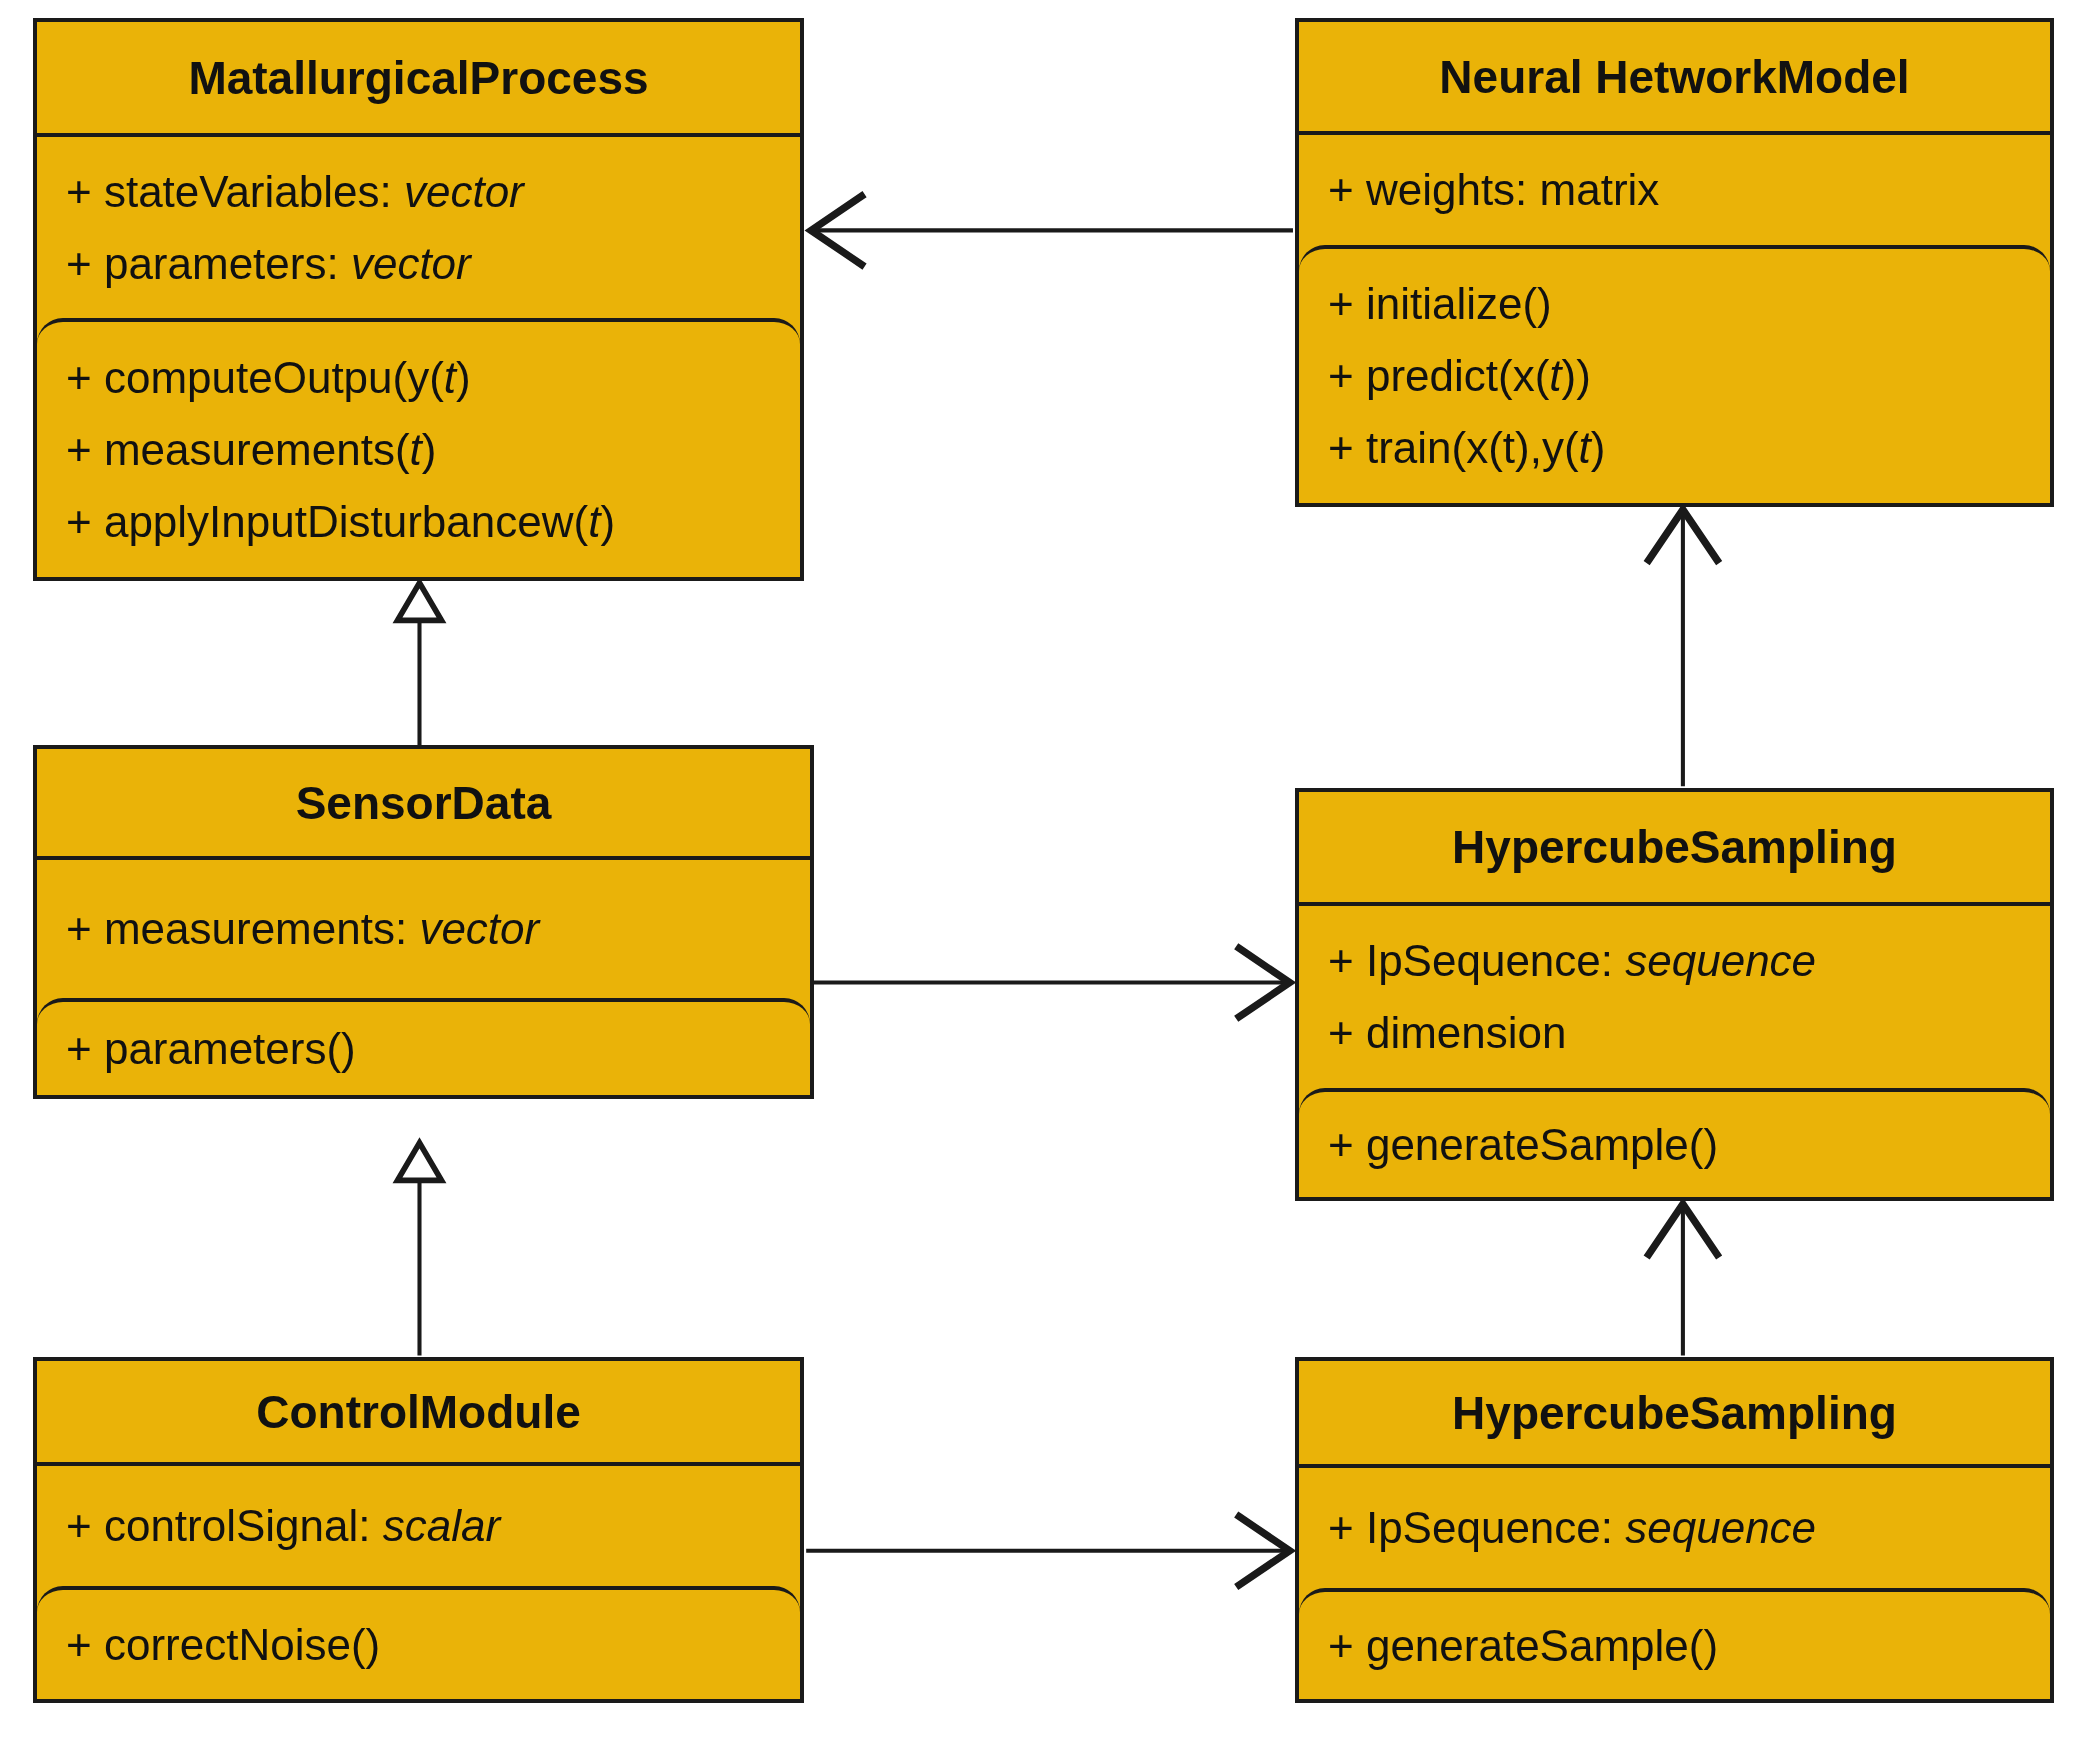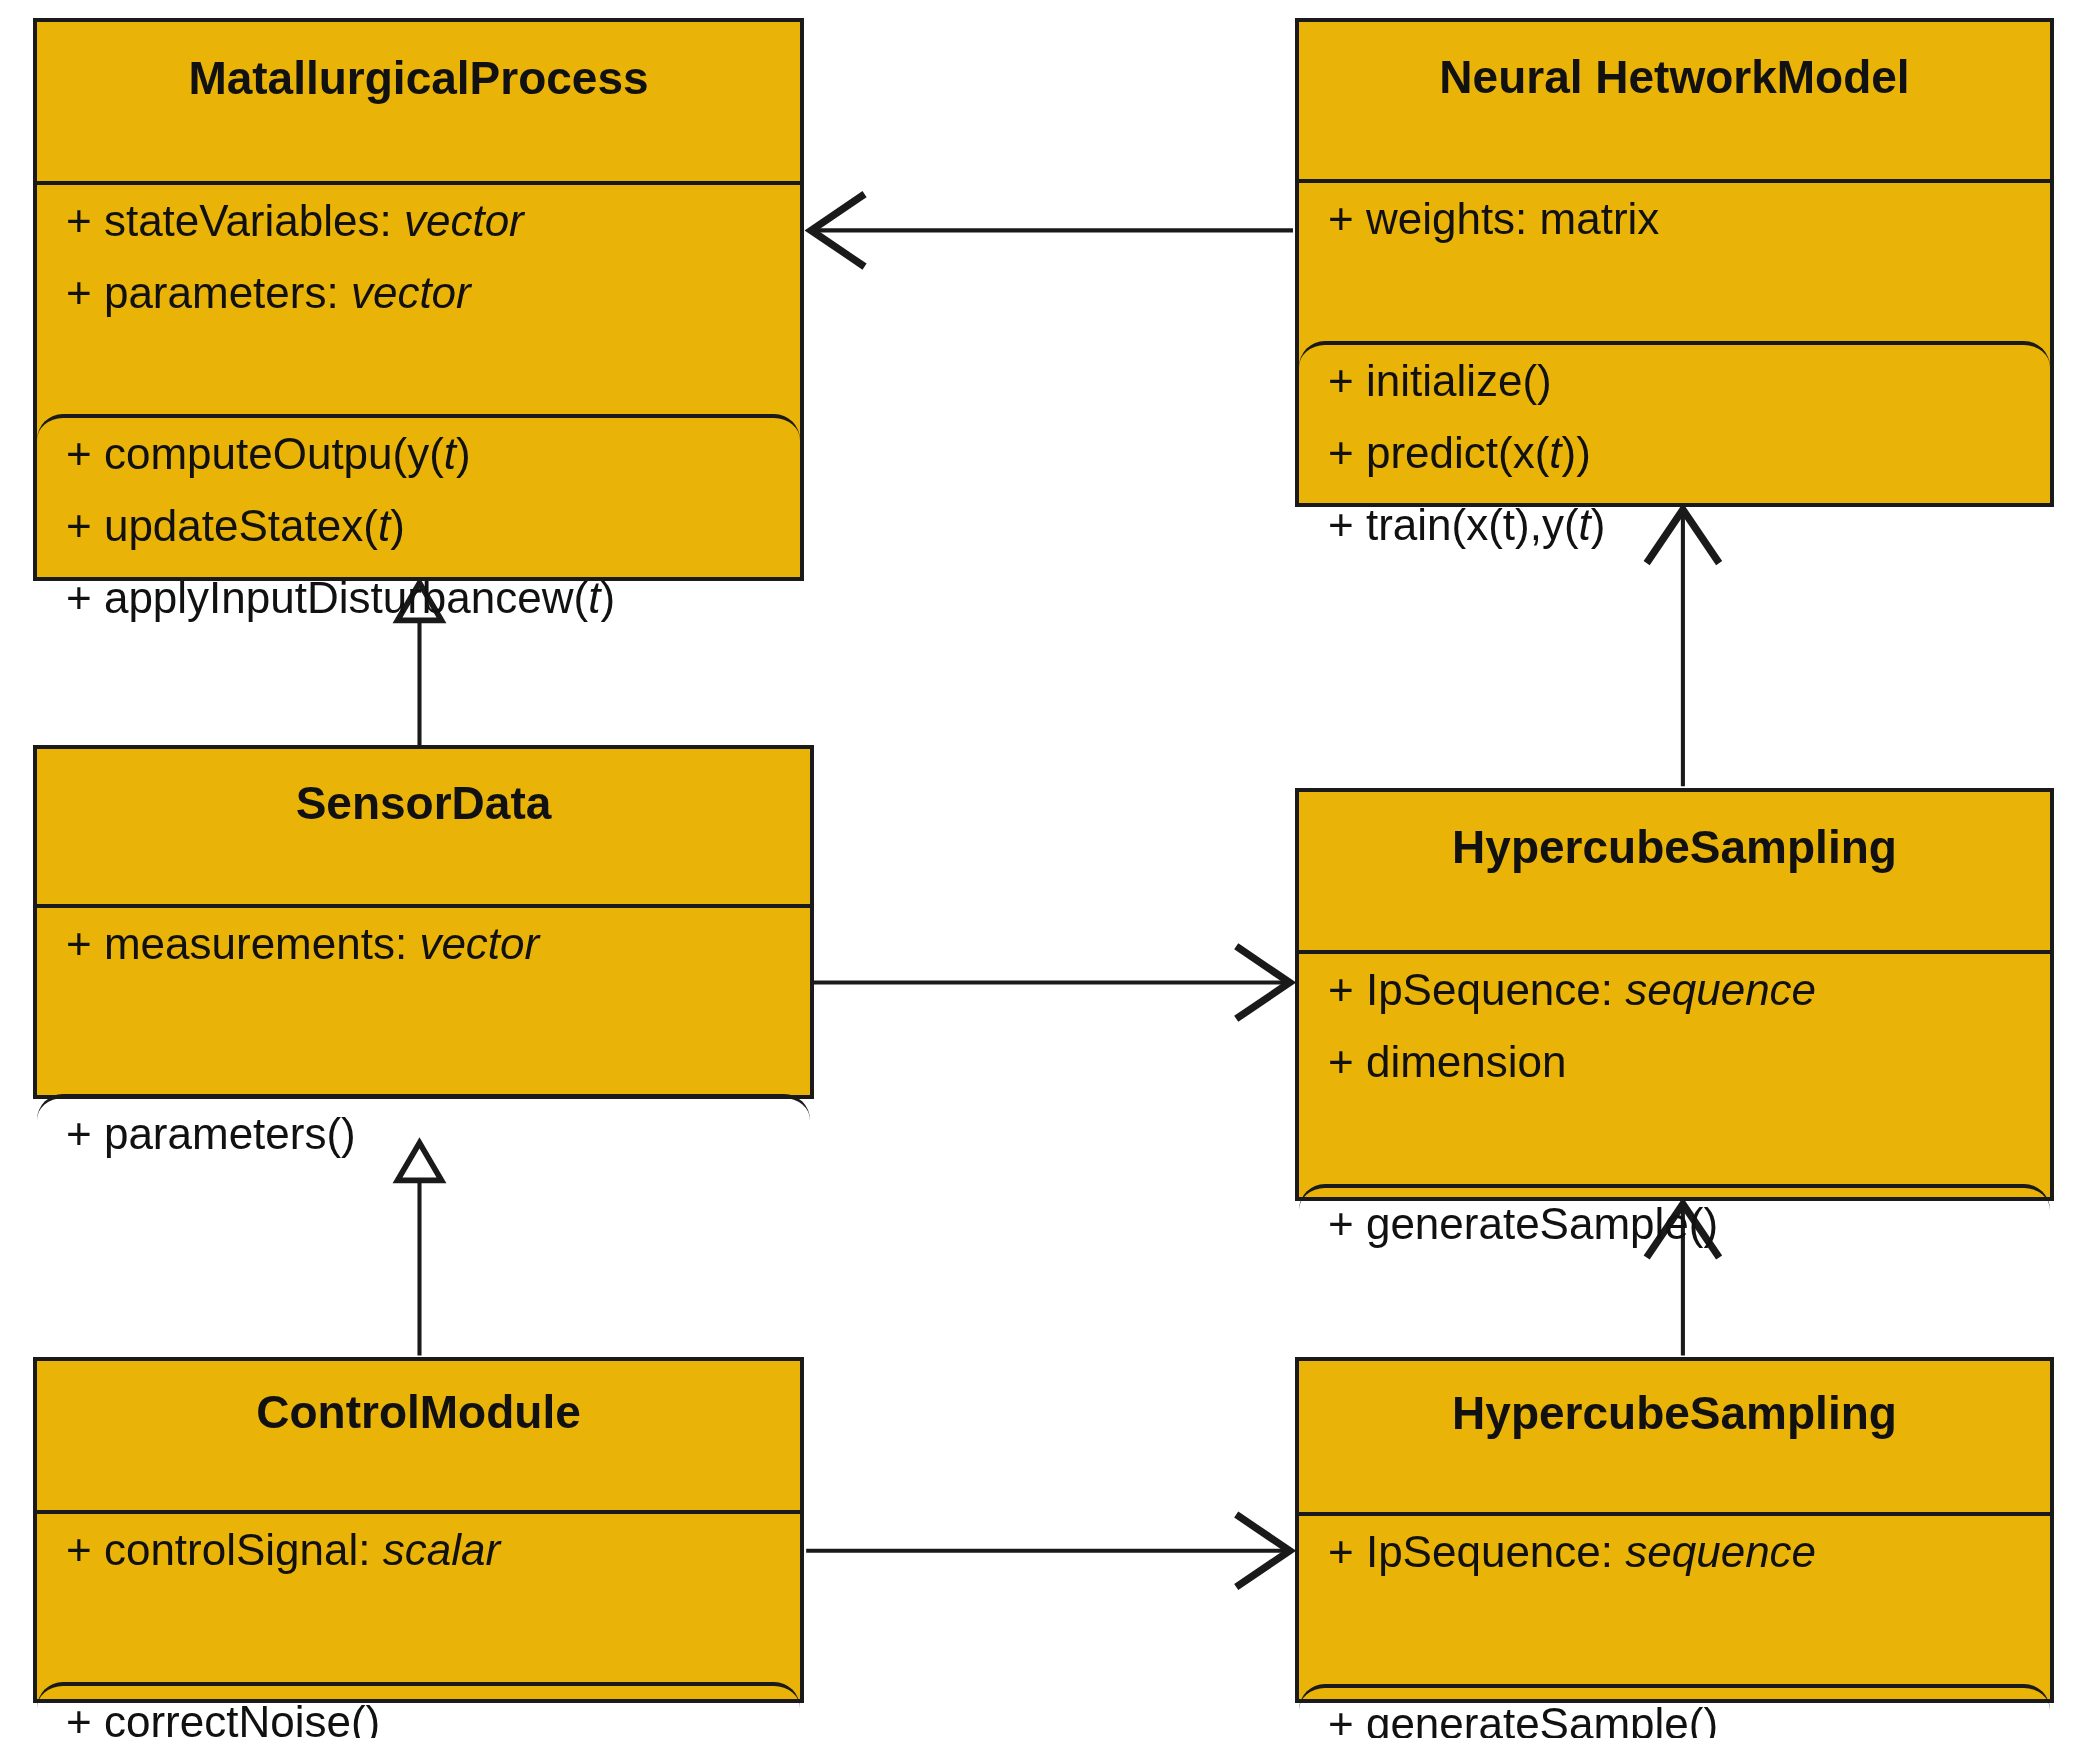--- a/index.html
+++ b/index.html
@@ -14,23 +14,23 @@
   .uml-class{
     position:absolute;z-index:2;background:#eab308;border:4.9px solid #1a1a1a;
     box-sizing:border-box;display:flex;flex-direction:column;
   }
   .uml-title{
     display:flex;align-items:center;justify-content:center;
     font-weight:bold;font-size:46px;letter-spacing:0px;flex:0 0 auto;
   }
   .comp{
     border-top:4.9px solid #1a1a1a;box-sizing:border-box;
-    display:flex;flex-direction:column;justify-content:flex-start;
+    display:flex;flex-direction:column;justify-content:center;
     padding-left:29px;padding-right:11.4px;
-    font-size:44px;line-height:72px;white-space:nowrap;flex:0 0 auto;margin-top:48px;
+    font-size:44px;line-height:72px;white-space:nowrap;flex:0 0 auto;
   }
   .comp.grow{flex:1 1 auto;border-radius:26px;}
   .line em{font-style:italic;}
 </style>
 </head>
 <body>
 
 <div class="canvas">
 
   <svg class="overlay" width="2091" height="1738" viewBox="0 0 2568 2135">
@@ -72,21 +72,21 @@
   </svg>
 
   <div class="uml-class" style="left:33px;top:18px;width:771px;height:563px">
     <div class="uml-title" style="height:111px">MatallurgicalProcess</div>
     <div class="comp" style="height:185px">
       <div class="line"><span>+ stateVariables: </span><em>vector</em><span></span></div>
       <div class="line"><span>+ parameters: </span><em>vector</em><span></span></div>
     </div>
     <div class="comp grow">
       <div class="line"><span>+ computeOutpu(y(</span><em>t</em><span>)</span></div>
-      <div class="line"><span>+ updateStatex(</span><em>t</em><span>)</span></div>
+      <div class="line"><span>+ measurements(</span><em>t</em><span>)</span></div>
       <div class="line"><span>+ applyInputDisturbancew(</span><em>t</em><span>)</span></div>
     </div>
   </div>
 
   <div class="uml-class" style="left:1295px;top:18px;width:759px;height:489px">
     <div class="uml-title" style="height:109px">Neural HetworkModel</div>
     <div class="comp" style="height:114px">
       <div class="line"><span>+ weights: matrix</span><em></em><span></span></div>
     </div>
     <div class="comp grow">

